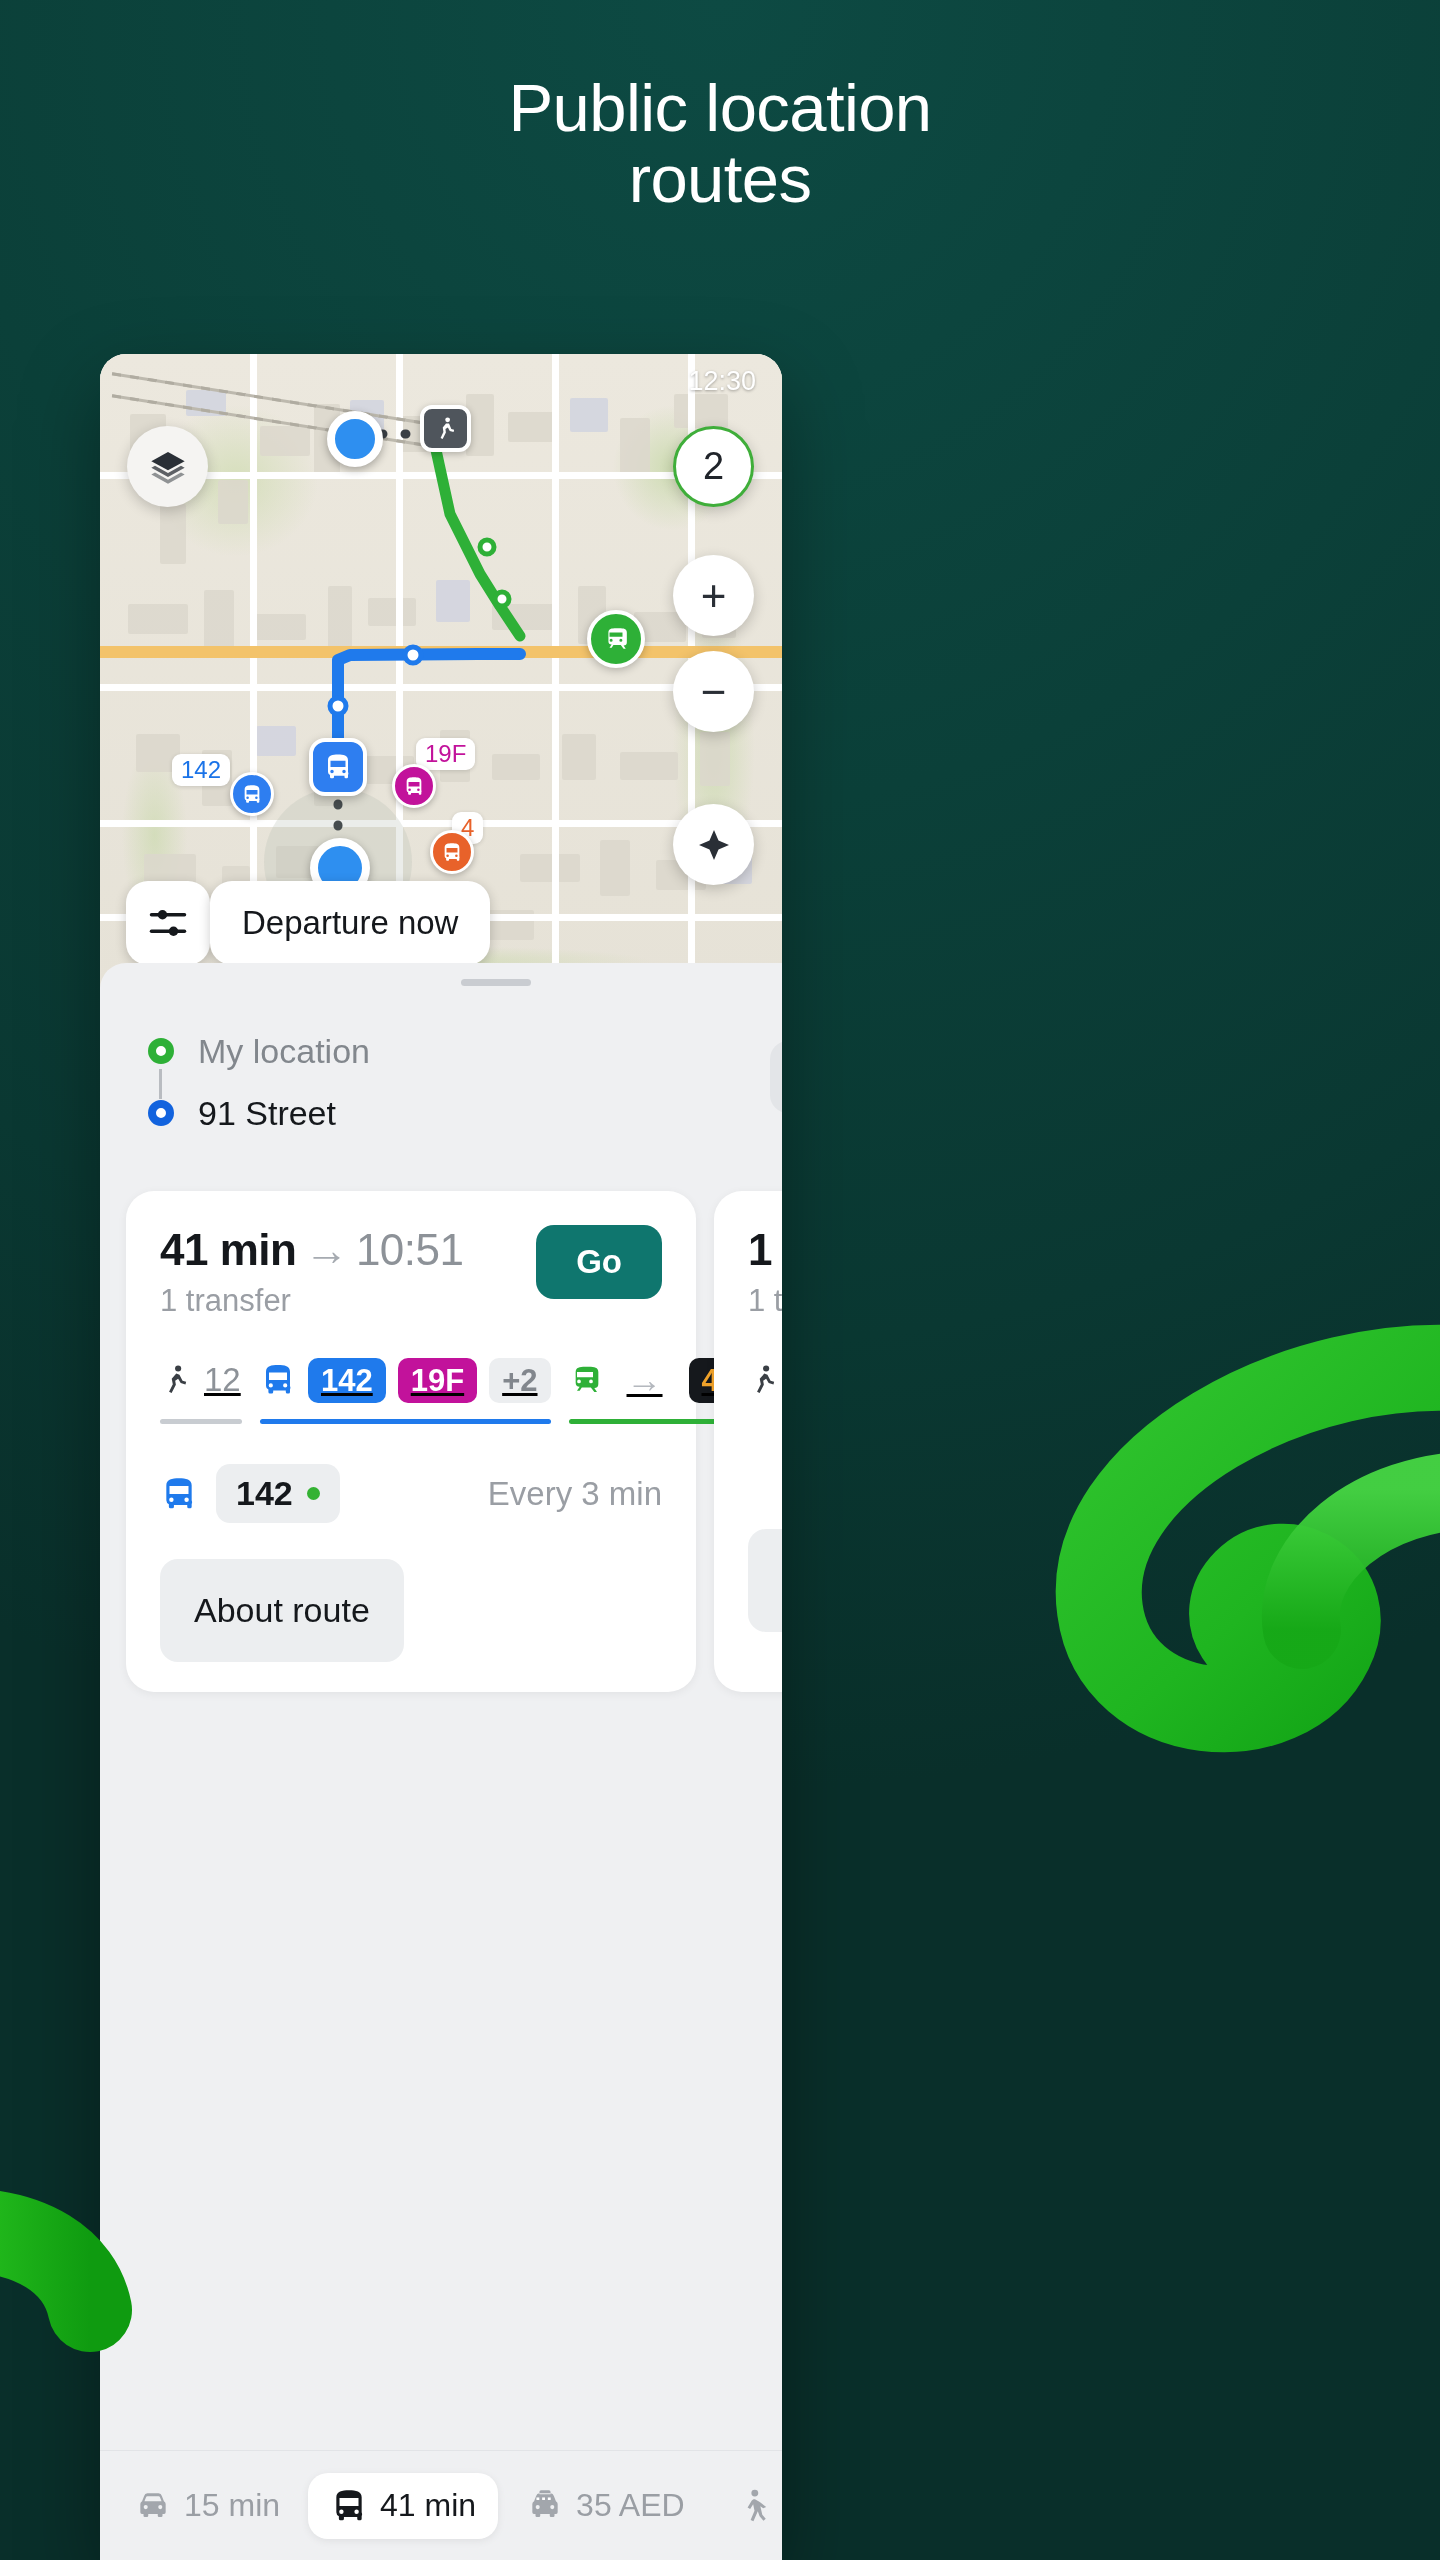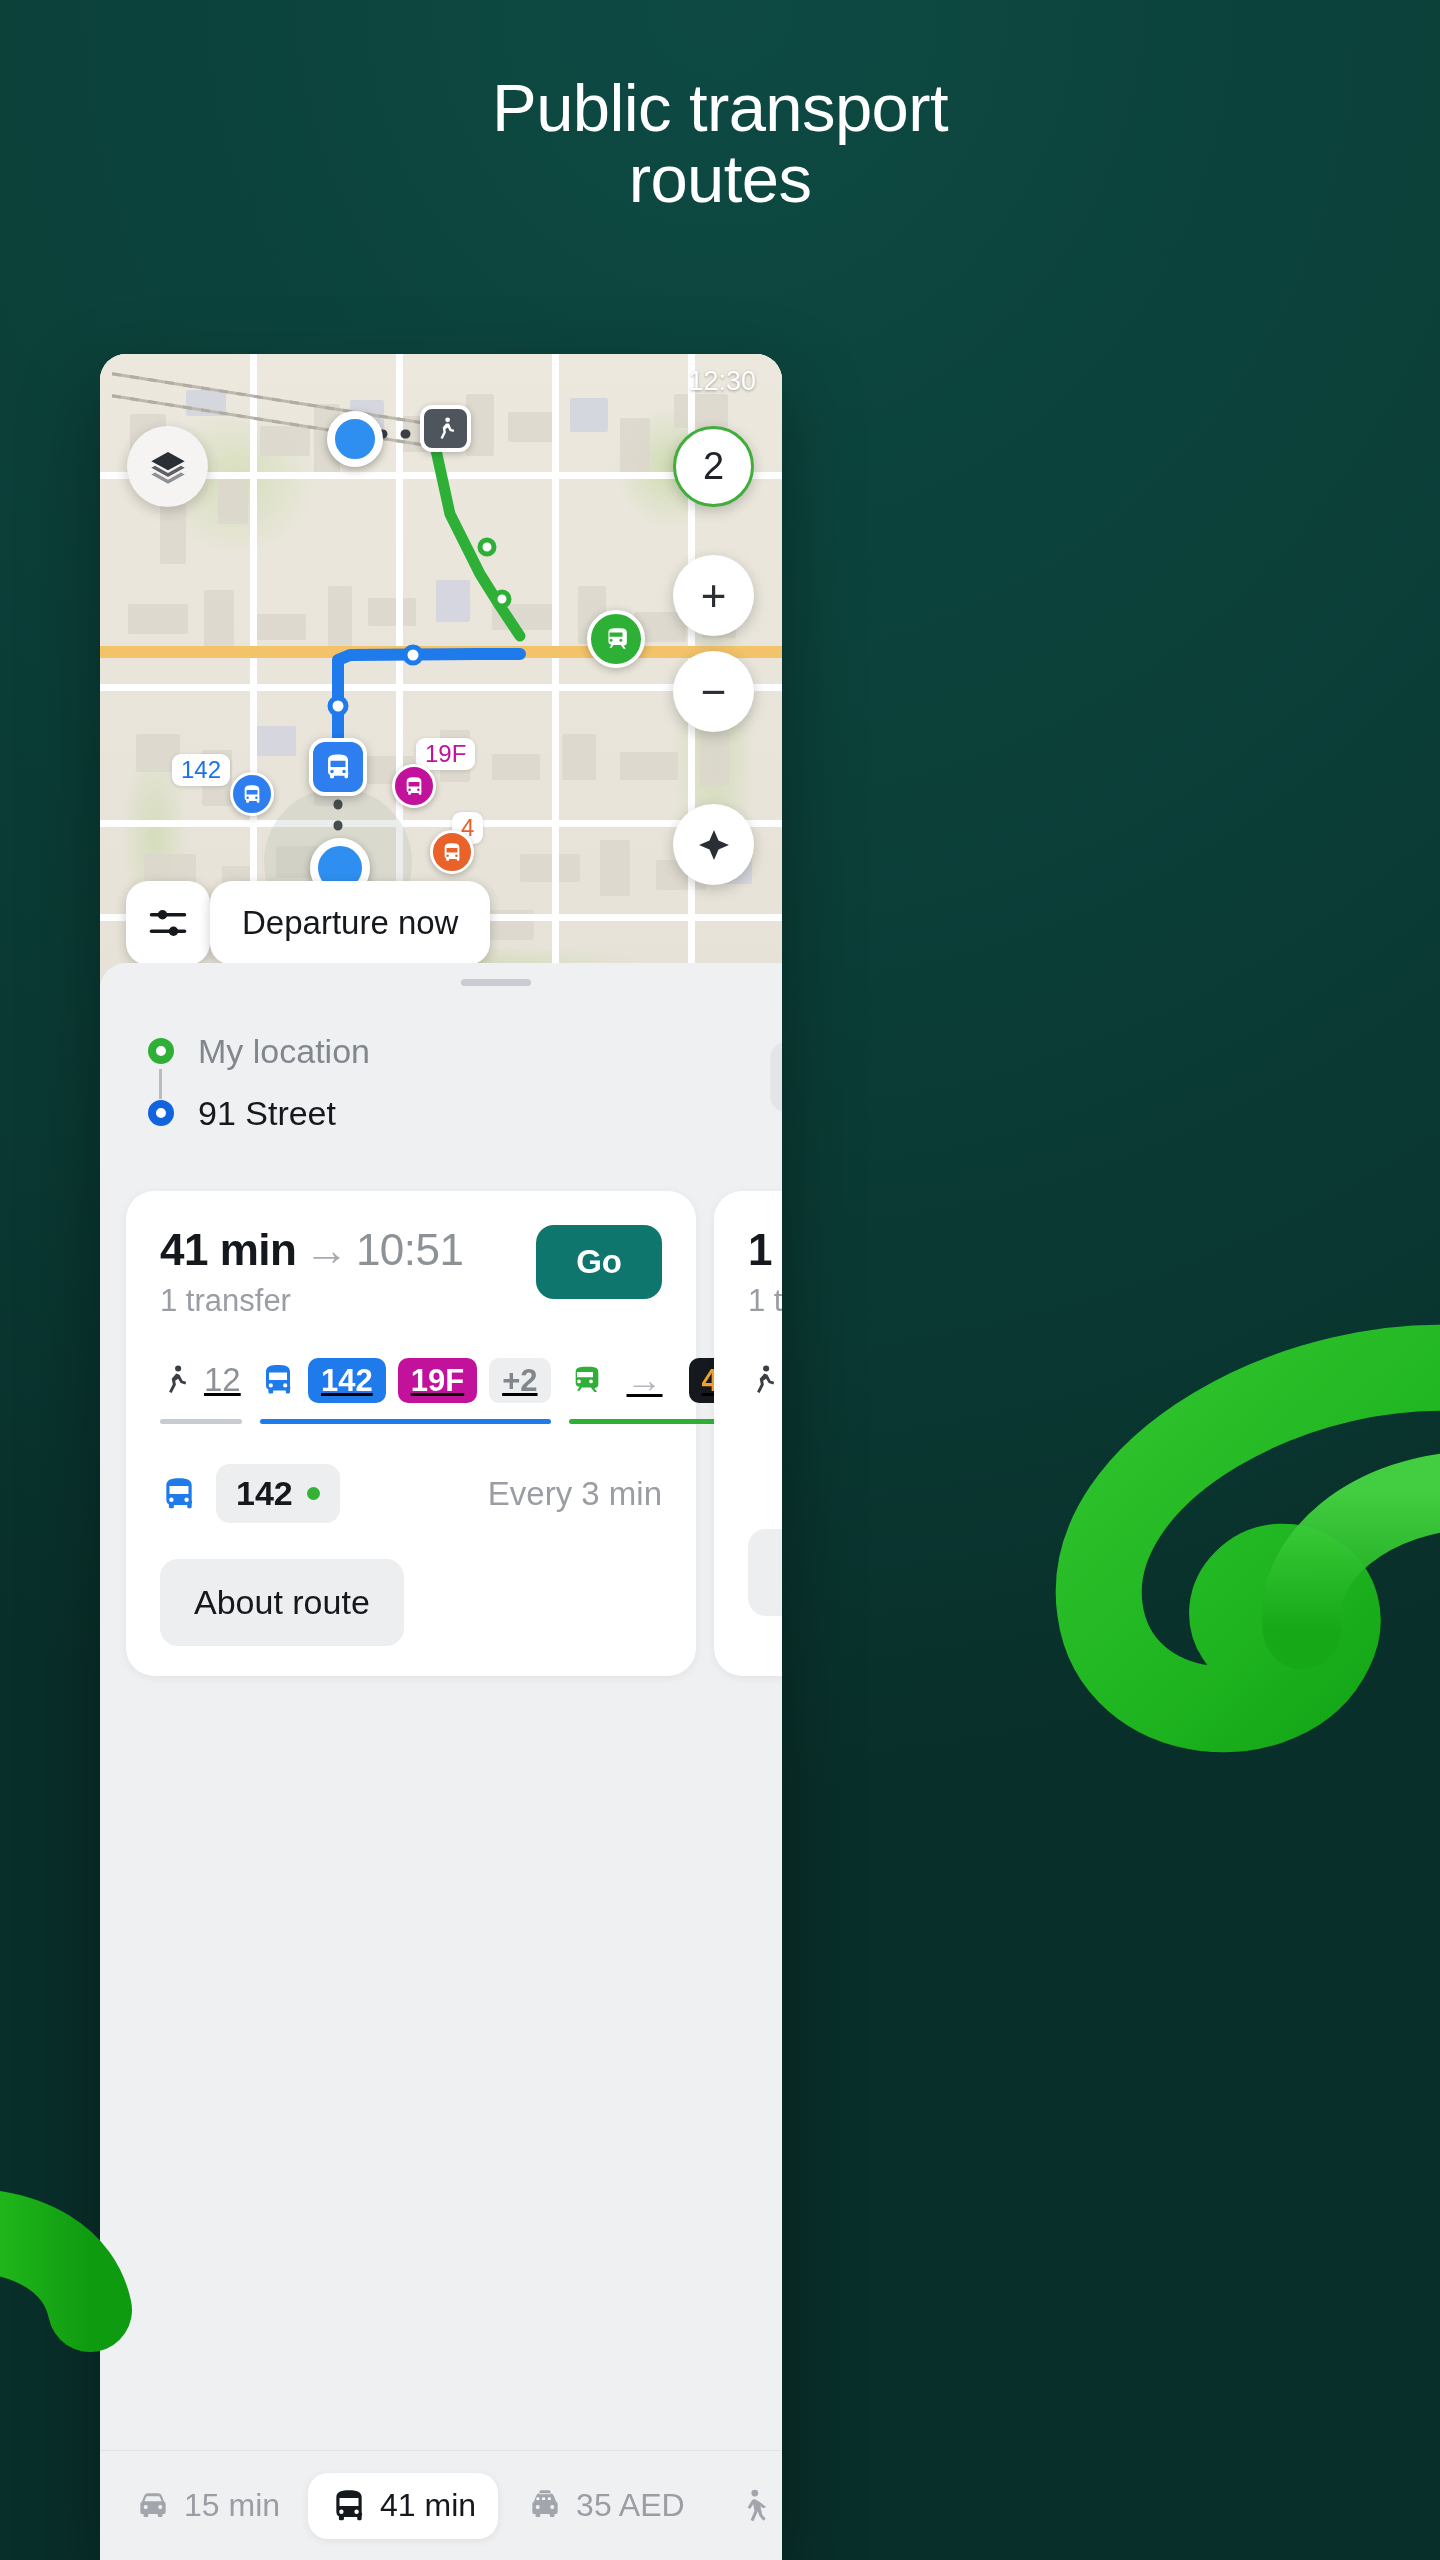--- a/index.html
+++ b/index.html
@@ -138,41 +138,41 @@
   .sep-arrow{ color:#b4b8be; font-size:36px; padding:0 14px; }
 
   .freq-row{ display:flex; align-items:center; justify-content:space-between; margin-top:40px; }
   .freq-left{ display:flex; align-items:center; gap:18px; }
   .route-chip{ display:flex; align-items:center; gap:14px; background:#eceef0;
                border-radius:14px; padding:10px 20px; font-size:34px; color:#15181c; font-weight:700;}
   .livedot{ width:13px;height:13px;border-radius:50%; background:#34b233; }
   .freq{ font-size:33px; color:#9a9ea4; }
 
   .about{ display:inline-block; margin-top:36px; background:#eceef0; border-radius:18px;
-          padding:24px 34px; font-size:34px; color:#15181c; }
+          padding:32px 34px; font-size:34px; color:#15181c; }
 
   
   .tabbar{ position:absolute; left:0; bottom:0; width:682px; height:110px; background:#eff0f2;
            display:flex; align-items:center; padding:0 12px; gap:6px; z-index:40;
            border-top:1px solid #e2e4e7;}
   .tab{ display:flex; align-items:center; gap:12px; padding:14px 22px; border-radius:20px;
         font-size:32px; color:#9a9ea4; white-space:nowrap; }
   .tab.active{ background:#fff; color:#15181c; box-shadow:0 2px 8px rgba(0,0,0,.07); }
 
   
   .ribbon-r{ position:absolute; right:-40px; top:1310px; width:440px; height:560px; z-index:60;
              pointer-events:none; }
   .ribbon-l{ position:absolute; left:-30px; top:2190px; width:200px; height:180px; z-index:60;
              pointer-events:none; }
 </style>
 </head>
 <body>
 
 <div class="headline">
-  <div>Public transport</div>
+  <div>Public location</div>
   <div>routes</div>
 </div>
 
 <div class="phone">
 
   <div class="map">
     <div class="map-base"></div>
 
     <div class="blocks">
       <div class="blk" style="left:30px;top:60px;width:36px;height:52px"></div>

